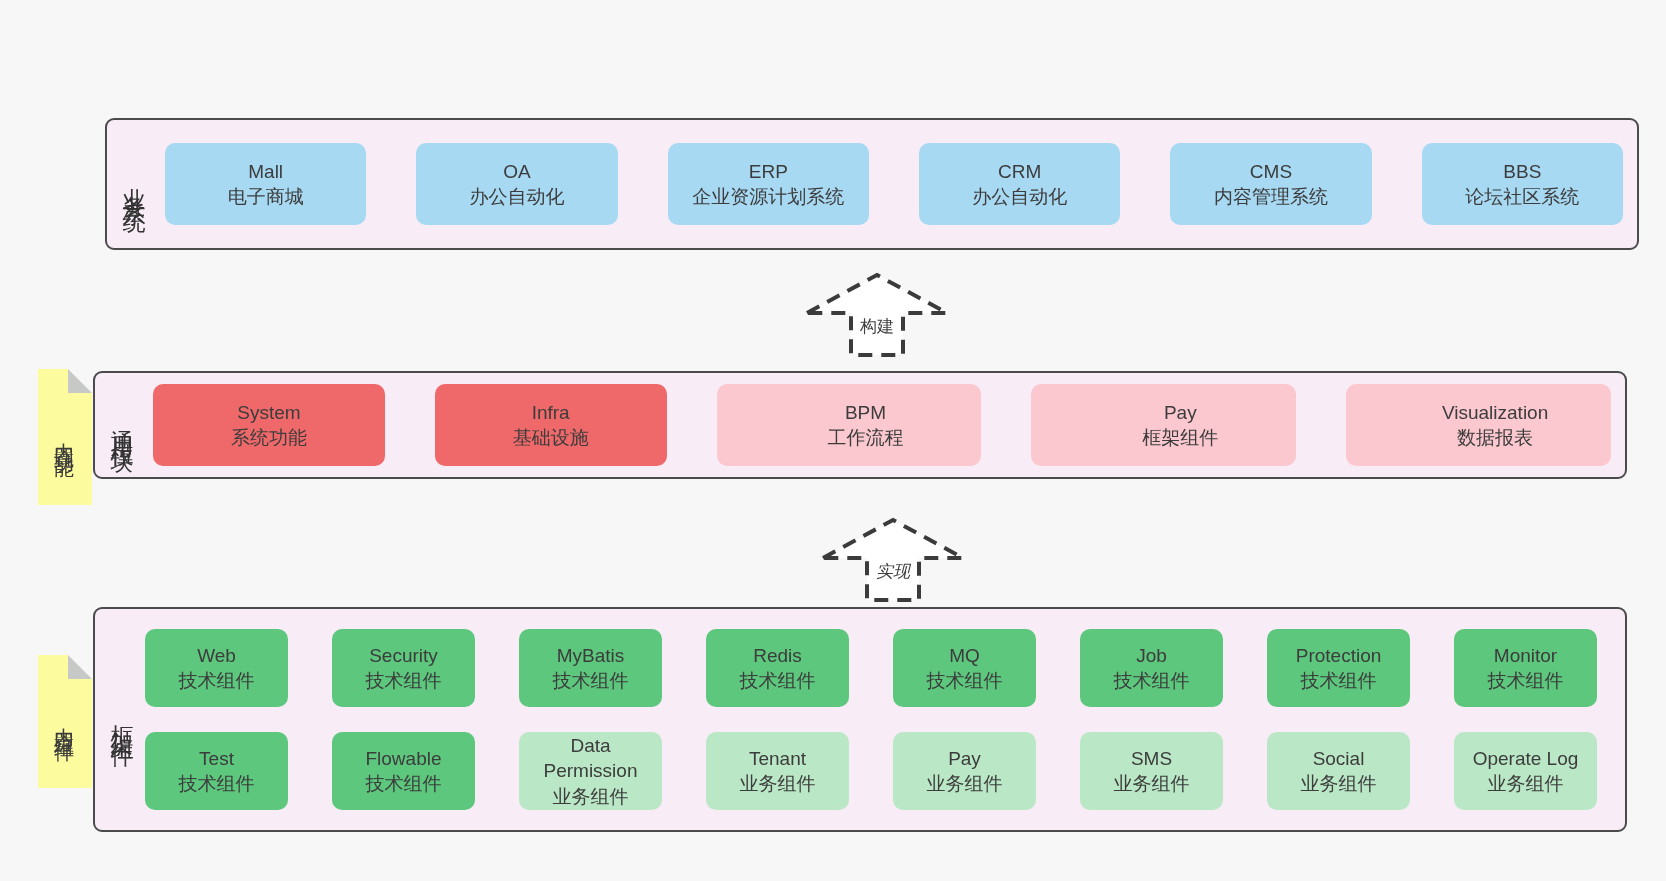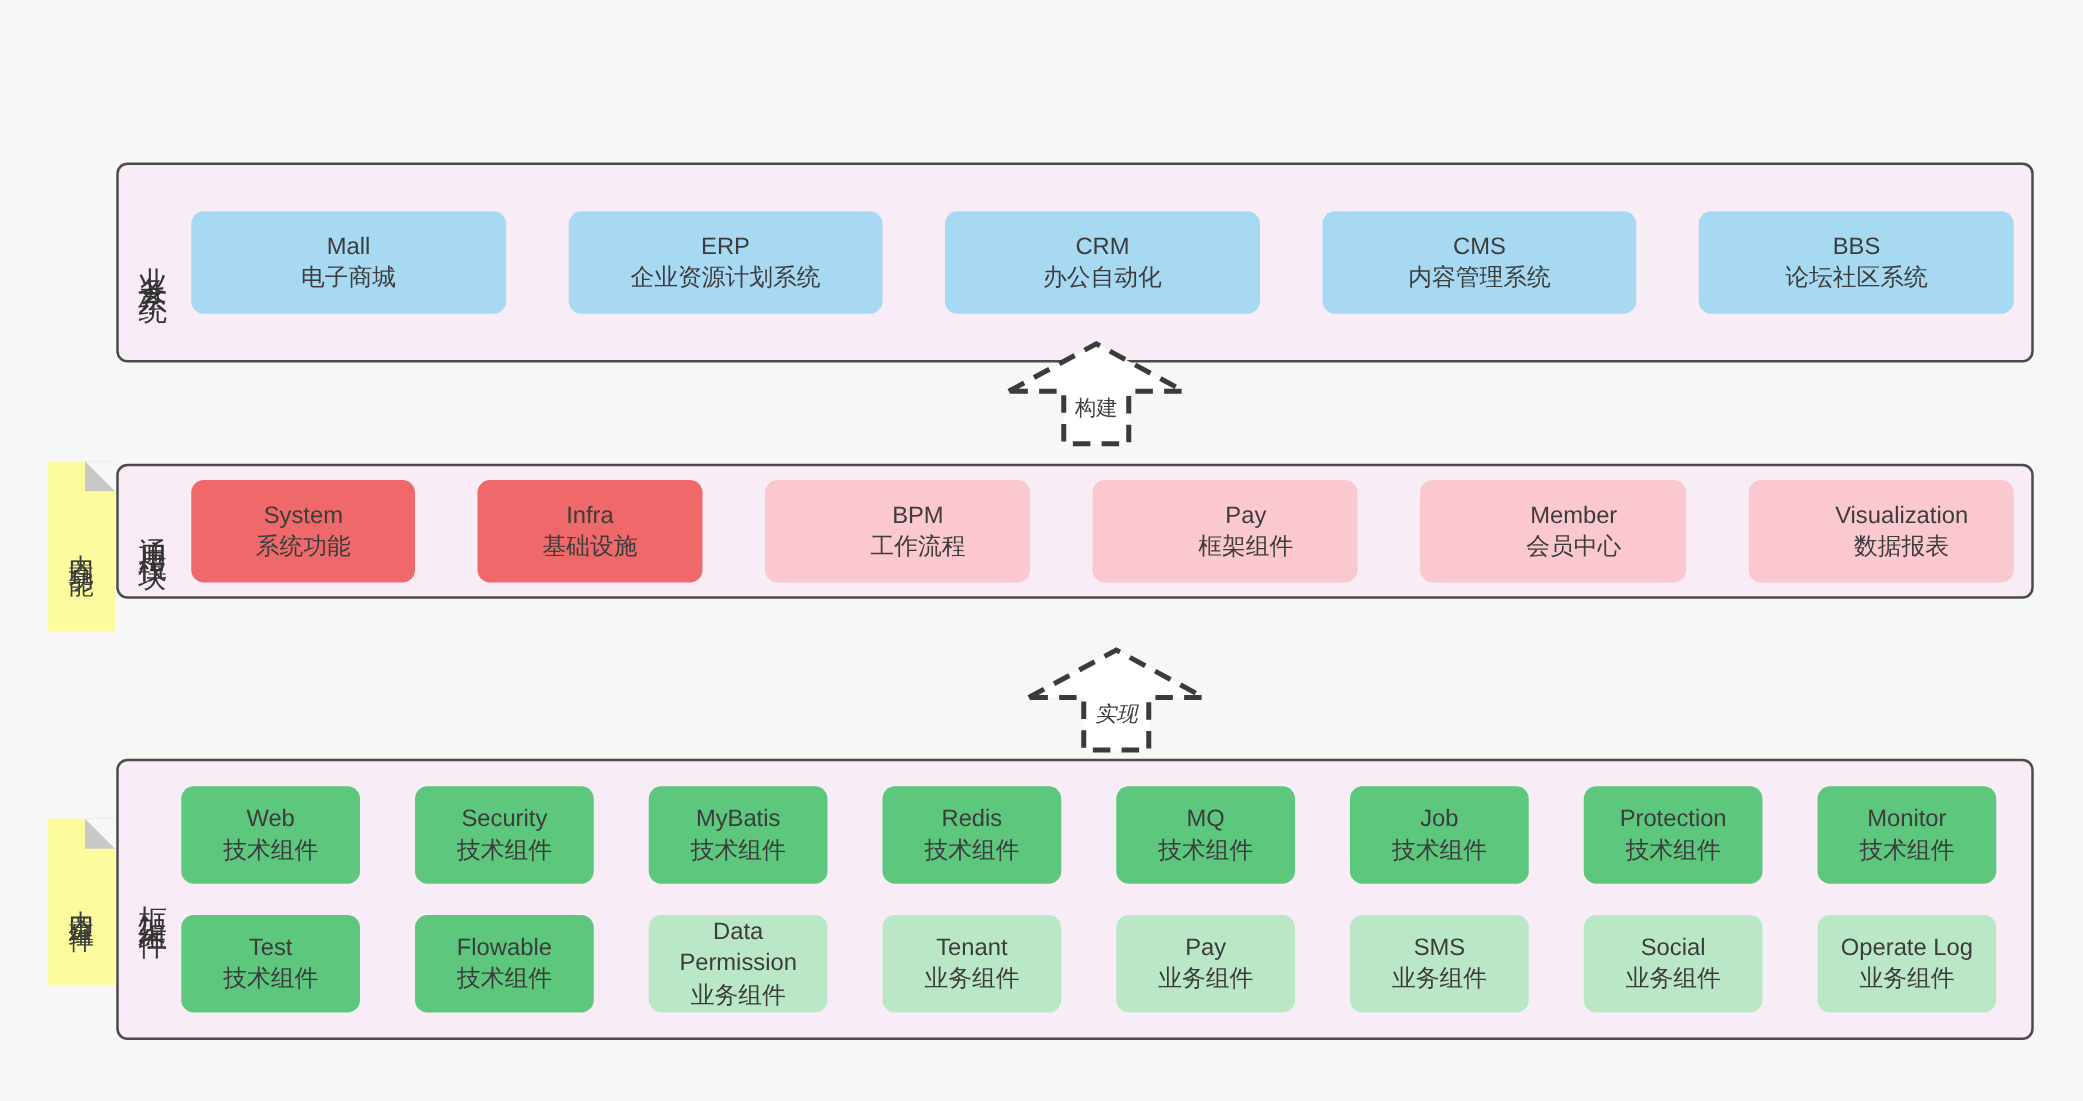--- a/index.html
+++ b/index.html
@@ -8,21 +8,21 @@
     background:var(--page-bg,#f7f7f7);
     font-family:"Liberation Sans","DejaVu Sans",sans-serif;
     color:var(--text,#3c3c3c);
   }
   .layer{
     position:absolute;left:93px;width:1534px;box-sizing:border-box;
     background:var(--panel-bg,#f8edf7);
     border:2px solid var(--panel-border,#4b4b4b);
     border-radius:9px;z-index:2;
   }
-  #layer-business{top:130px;height:160px;}
+  #layer-business{top:118px;height:132px;margin-left:12px;}
   #layer-modules{top:371px;height:108px;}
   #layer-components{top:607px;height:225px;}
   .layer-label{
     position:absolute;left:8px;top:0;height:100%;width:40px;
     display:flex;align-items:center;justify-content:center;
     writing-mode:vertical-rl;text-orientation:upright;
     font-size:23px;letter-spacing:7px;color:#333;
   }
   .content{
     position:absolute;top:0;bottom:0;left:58px;right:14px;
@@ -85,20 +85,24 @@
 
 <section class="layer" id="layer-business">
   <div class="layer-label">业务系统</div>
   <div class="content">
       <div class="row">
         <div class="box v-blue">
           <div>Mall</div>
           <div>电子商城</div>
         </div>
         <div class="box v-blue">
+          <div>OA</div>
+          <div>办公自动化</div>
+        </div>
+        <div class="box v-blue">
           <div>ERP</div>
           <div>企业资源计划系统</div>
         </div>
         <div class="box v-blue">
           <div>CRM</div>
           <div>办公自动化</div>
         </div>
         <div class="box v-blue">
           <div>CMS</div>
           <div>内容管理系统</div>
@@ -123,24 +127,20 @@
           <div>Infra</div>
           <div>基础设施</div>
         </div>
         <div class="box v-pink">
           <div>BPM</div>
           <div>工作流程</div>
         </div>
         <div class="box v-pink">
           <div>Pay</div>
           <div>框架组件</div>
-        </div>
-        <div class="box v-pink">
-          <div>Member</div>
-          <div>会员中心</div>
         </div>
         <div class="box v-pink">
           <div>Visualization</div>
           <div>数据报表</div>
         </div>
       </div>
     </div>
 </section>
 
 <section class="layer" id="layer-components">

